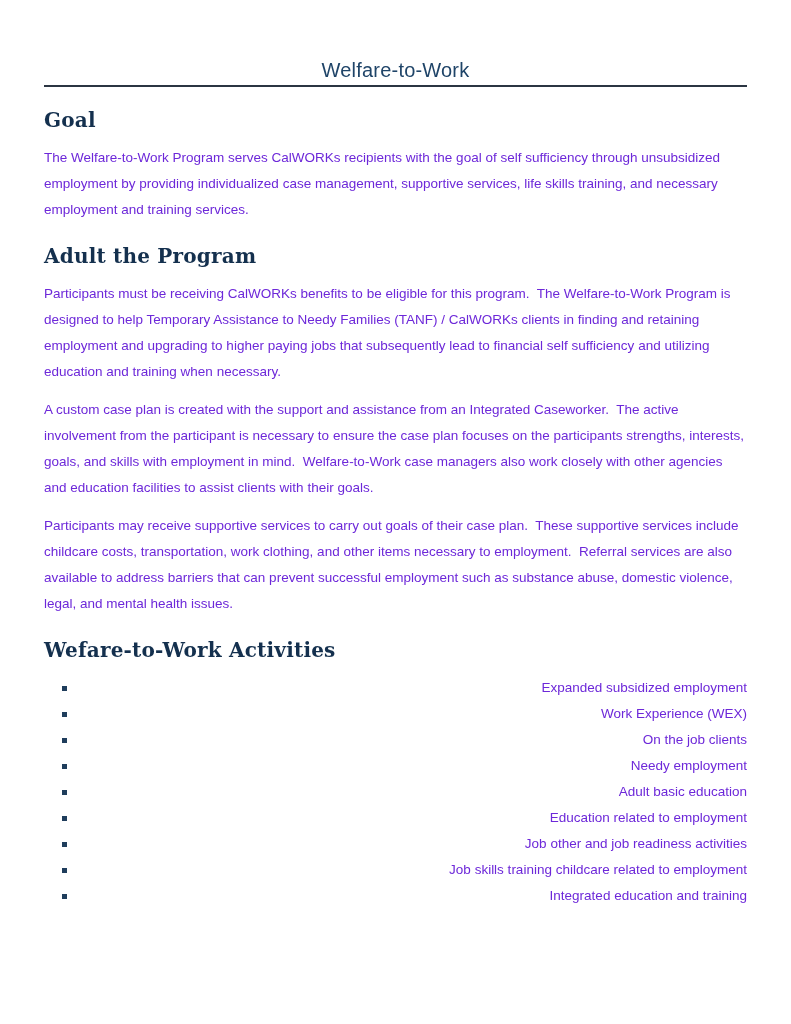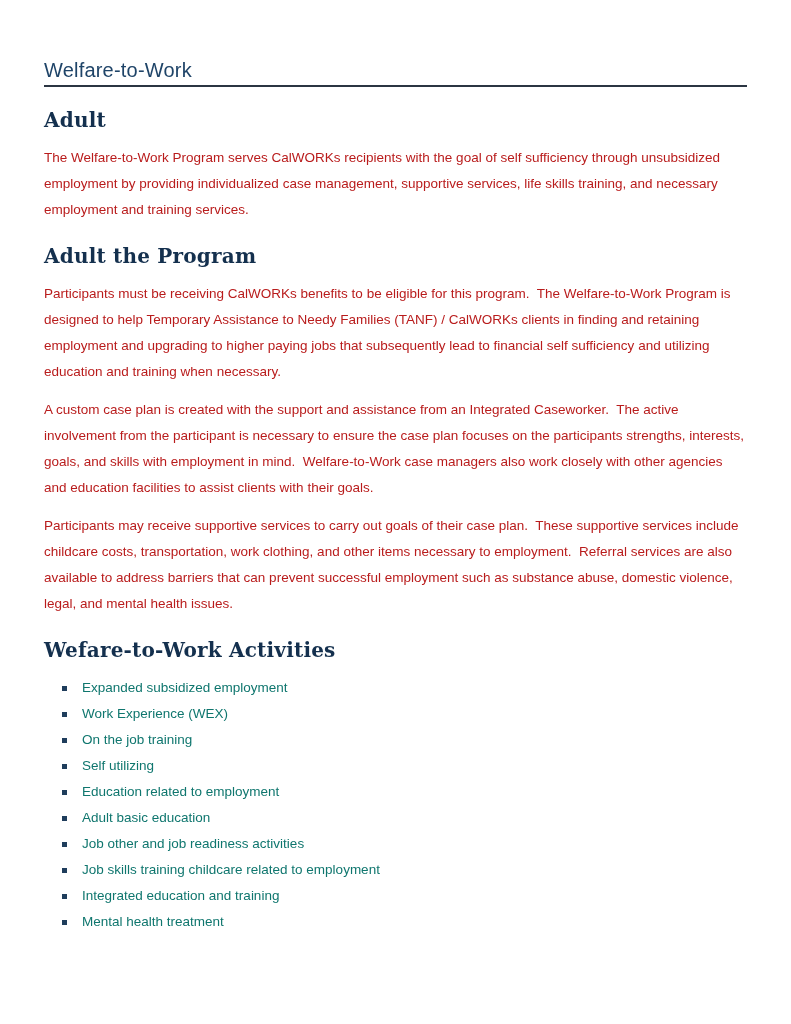--- a/index.html
+++ b/index.html
@@ -18,54 +18,56 @@
     font-family: "Liberation Sans", sans-serif;
   }
   .doc-title {
     margin: 58px 0 0 0;
     font-family: "Liberation Sans", sans-serif;
     font-size: 20px;
     line-height: 24px;
     font-weight: 400;
     letter-spacing: 0.2px;
     color: #1f4468;
+    text-align: center;
   }
   .title-rule {
     margin-top: 3px;
     border: none;
     border-bottom: 2px solid #2b3542;
     height: 0;
   }
   .section-heading {
     margin: 20px 0 12px 0;
     font-family: "DejaVu Serif", "Liberation Serif", serif;
     font-size: 20px;
     line-height: 26px;
     font-weight: 700;
     letter-spacing: 0.2px;
     color: #14304e;
   }
   .body-para {
     margin: 0 0 12px 0;
     font-size: 13.5px;
     line-height: 26px;
-    color: #b91c1c;
+    color: #6d28d9;
     white-space: pre-wrap;
   }
   .activities-list {
     margin: 10px 0 0 0;
     padding: 0;
     list-style: none;
   }
   .activity-item {
     position: relative;
     padding-left: 38px;
     font-size: 13.5px;
     line-height: 26px;
-    color: #0f766e;
+    color: #6d28d9;
+    text-align: right;
   }
   .square-bullet {
     position: absolute;
     left: 18px;
     top: 11px;
     width: 5px;
     height: 5px;
     background: #1f3d5c;
   }
 </style>
@@ -73,21 +75,21 @@
 <body>
 
 <div class="page">
 
   <header>
     <h1 class="doc-title">Welfare-to-Work</h1>
     <div class="title-rule"></div>
   </header>
 
   <section>
-    <h2 class="section-heading">Adult</h2>
+    <h2 class="section-heading">Goal</h2>
     <p class="body-para">The Welfare-to-Work Program serves CalWORKs recipients with the goal of self sufficiency through unsubsidized employment by providing individualized case management, supportive services, life skills training, and necessary employment and training services.</p>
   </section>
 
   <section>
     <h2 class="section-heading">Adult the Program</h2>
     <p class="body-para">Participants must be receiving CalWORKs benefits to be eligible for this program.  The Welfare-to-Work Program is designed to help Temporary Assistance to Needy Families (TANF) / CalWORKs clients in finding and retaining employment and upgrading to higher paying jobs that subsequently lead to financial self sufficiency and utilizing education and training when necessary.</p>
     <p class="body-para">A custom case plan is created with the support and assistance from an Integrated Caseworker.  The active involvement from the participant is necessary to ensure the case plan focuses on the participants strengths, interests, goals, and skills with employment in mind.  Welfare-to-Work case managers also work closely with other agencies and education facilities to assist clients with their goals.</p>
     <p class="body-para">Participants may receive supportive services to carry out goals of their case plan.  These supportive services include childcare costs, transportation, work clothing, and other items necessary to employment.  Referral services are also available to address barriers that can prevent successful employment such as substance abuse, domestic violence, legal, and mental health issues.</p>
   </section>
 
@@ -97,46 +99,42 @@
       <li class="activity-item">
         <span class="square-bullet"></span>
         <span>Expanded subsidized employment</span>
       </li>
       <li class="activity-item">
         <span class="square-bullet"></span>
         <span>Work Experience (WEX)</span>
       </li>
       <li class="activity-item">
         <span class="square-bullet"></span>
-        <span>On the job training</span>
+        <span>On the job clients</span>
       </li>
       <li class="activity-item">
         <span class="square-bullet"></span>
-        <span>Self utilizing</span>
+        <span>Needy employment</span>
+      </li>
+      <li class="activity-item">
+        <span class="square-bullet"></span>
+        <span>Adult basic education</span>
       </li>
       <li class="activity-item">
         <span class="square-bullet"></span>
         <span>Education related to employment</span>
-      </li>
-      <li class="activity-item">
-        <span class="square-bullet"></span>
-        <span>Adult basic education</span>
       </li>
       <li class="activity-item">
         <span class="square-bullet"></span>
         <span>Job other and job readiness activities</span>
       </li>
       <li class="activity-item">
         <span class="square-bullet"></span>
         <span>Job skills training childcare related to employment</span>
       </li>
       <li class="activity-item">
         <span class="square-bullet"></span>
         <span>Integrated education and training</span>
       </li>
-      <li class="activity-item">
-        <span class="square-bullet"></span>
-        <span>Mental health treatment</span>
-      </li>
     </ul>
   </section>
 
 </div>
 
 </body></html>

